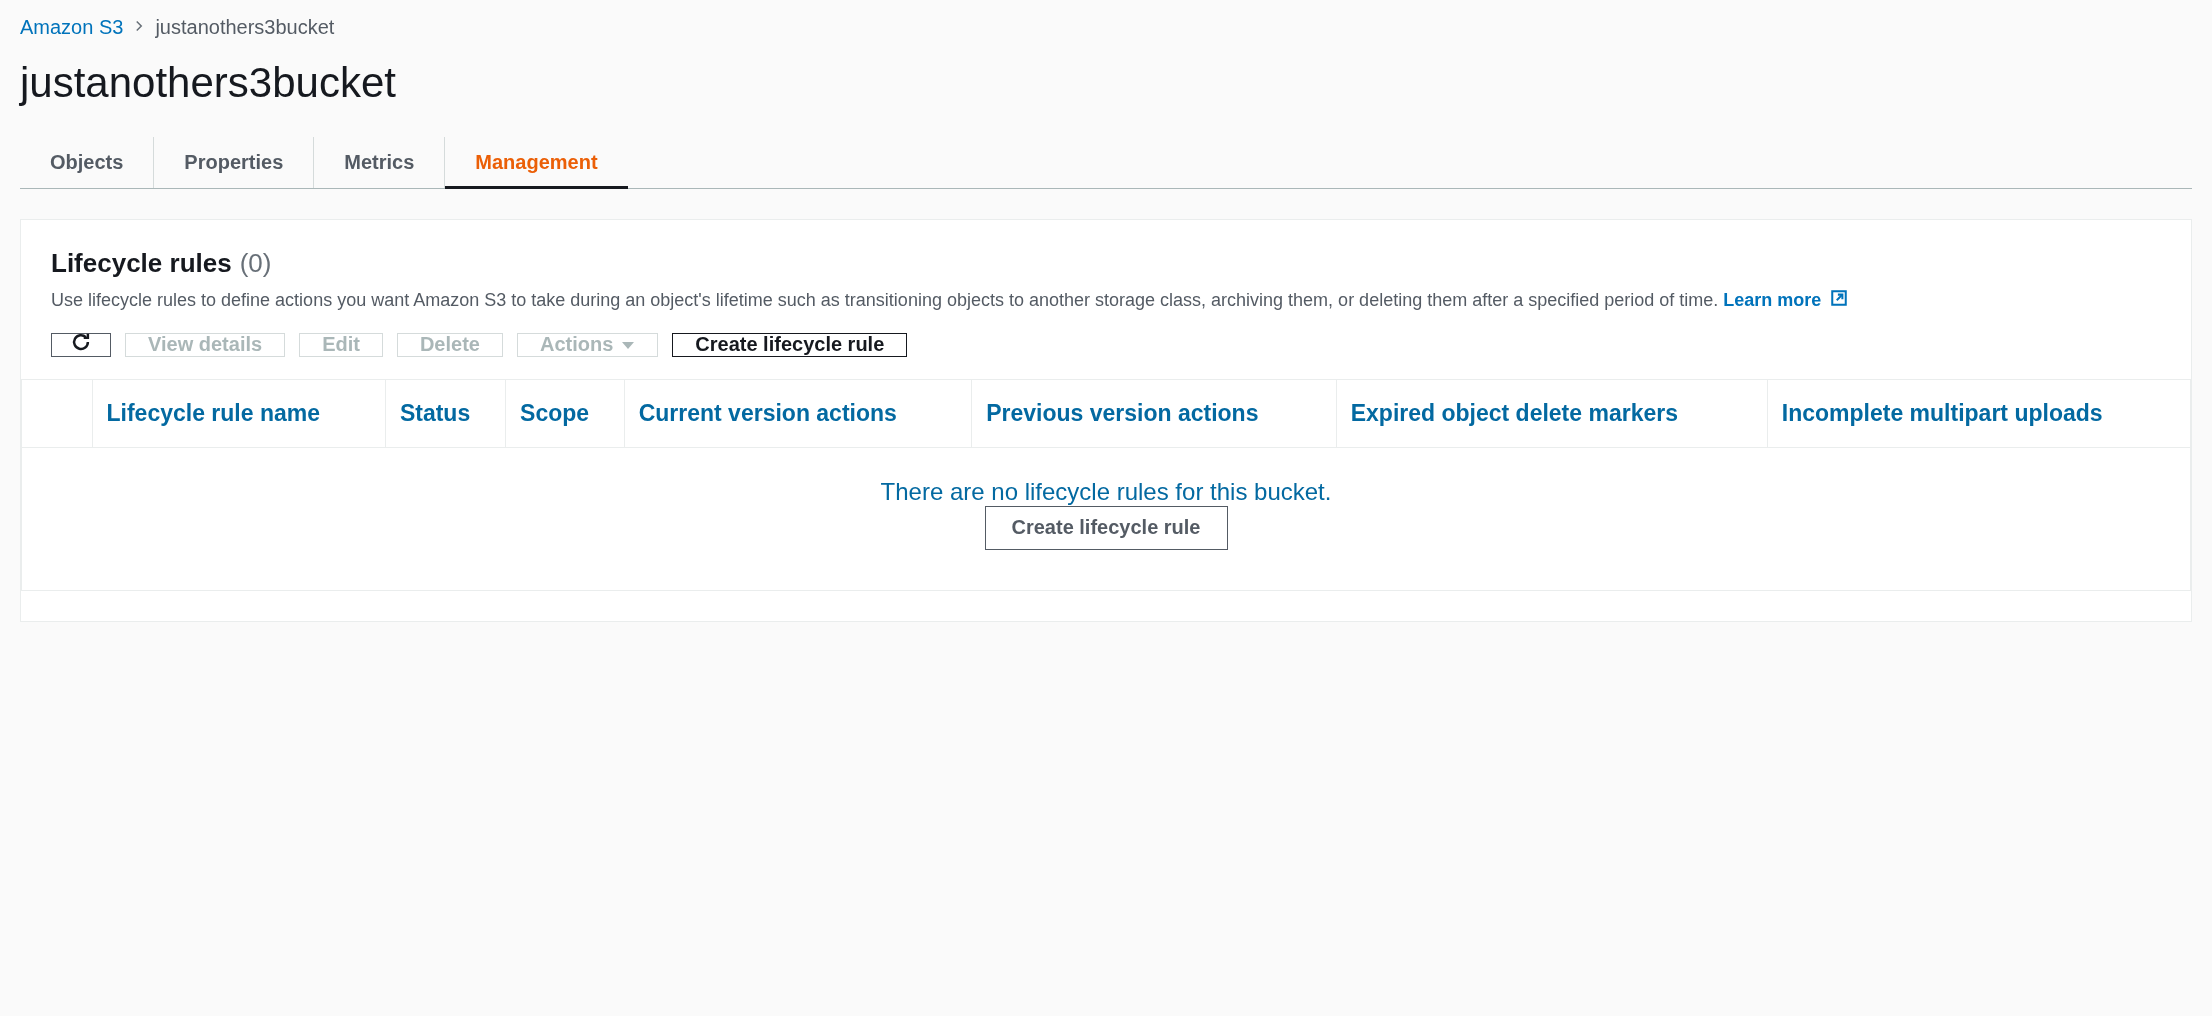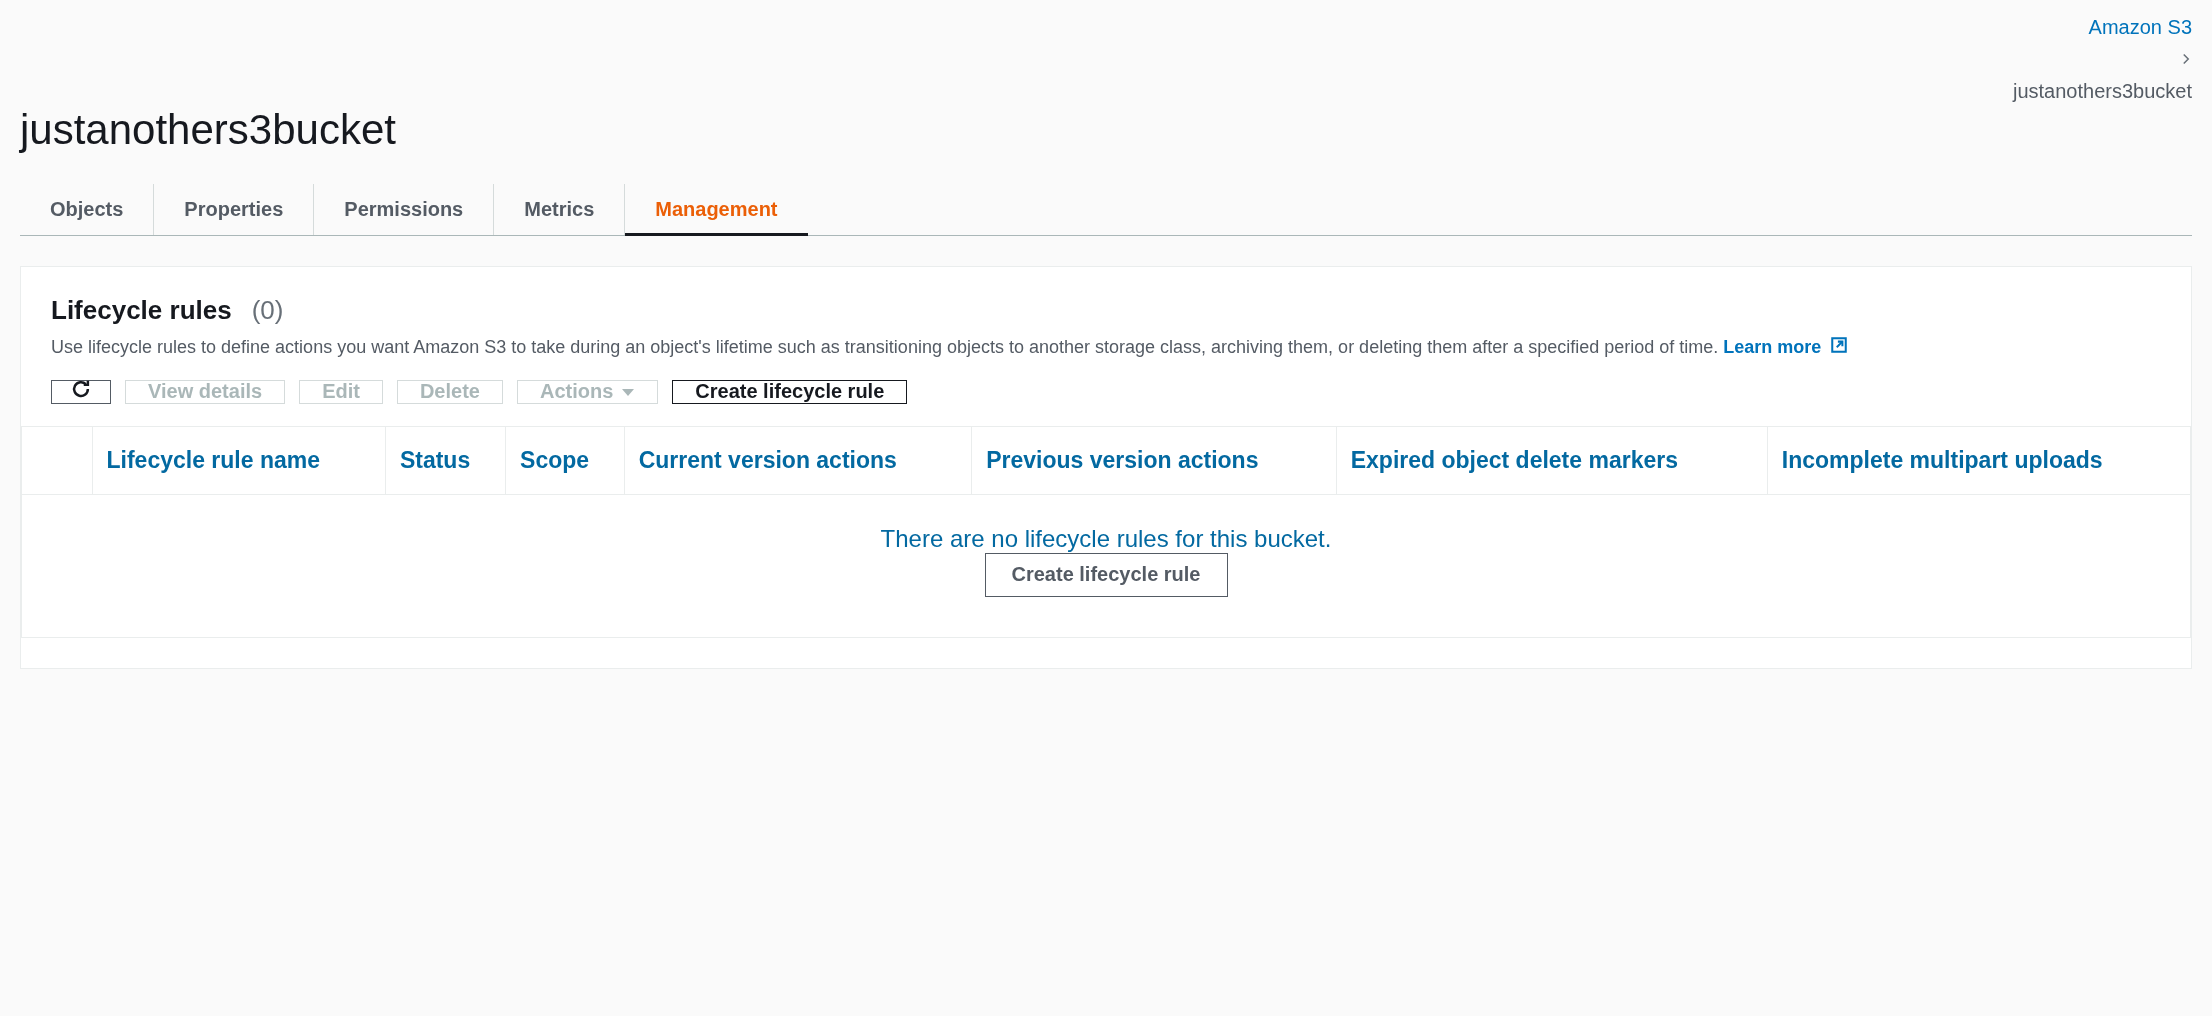--- a/index.html
+++ b/index.html
@@ -8,25 +8,24 @@
       padding: 0;
     }
     body {
       font-family: "Amazon Ember", "Helvetica Neue", Arial, sans-serif;
       background: #fafafa;
       color: #16191f;
       padding: 16px 20px;
     }
     .breadcrumb {
       display: flex;
-      align-items: flex-end;
+      align-items: flex-start;
       gap: 10px;
       font-size: 20px;
-      margin-bottom: 3px;
-      flex-direction: column;
+      margin-bottom: 20px;
     }
     .breadcrumb a {
       color: #0073bb;
       text-decoration: none;
     }
     .breadcrumb .chevron {
       color: #687078;
       font-size: 18px;
     }
     .breadcrumb .current {
@@ -75,21 +74,21 @@
     }
     .panel-header {
       margin-bottom: 14px;
     }
     .panel-title {
       font-size: 26px;
       font-weight: 700;
       color: #16191f;
       display: inline-flex;
       align-items: baseline;
-      gap: 20px;
+      gap: 8px;
     }
     .panel-title .count {
       color: #687078;
       font-weight: 400;
     }
     .panel-desc {
       font-size: 18px;
       color: #545b64;
       line-height: 1.5;
       margin-top: 8px;
@@ -202,21 +201,20 @@
       </svg>
   </span>
   <span class="current">justanothers3bucket</span>
 </div>
 
 <h1 class="page-title">justanothers3bucket</h1>
 
 <div class="tabs">
   <div class="tab">Objects</div>
   <div class="tab">Properties</div>
-  <div class="tab">Permissions</div>
   <div class="tab">Metrics</div>
   <div class="tab active">Management</div>
 </div>
 
 <div class="panel">
   <div class="panel-header">
     <div class="panel-title">
       <span>Lifecycle rules</span>
       <span class="count">(0)</span>
     </div>

